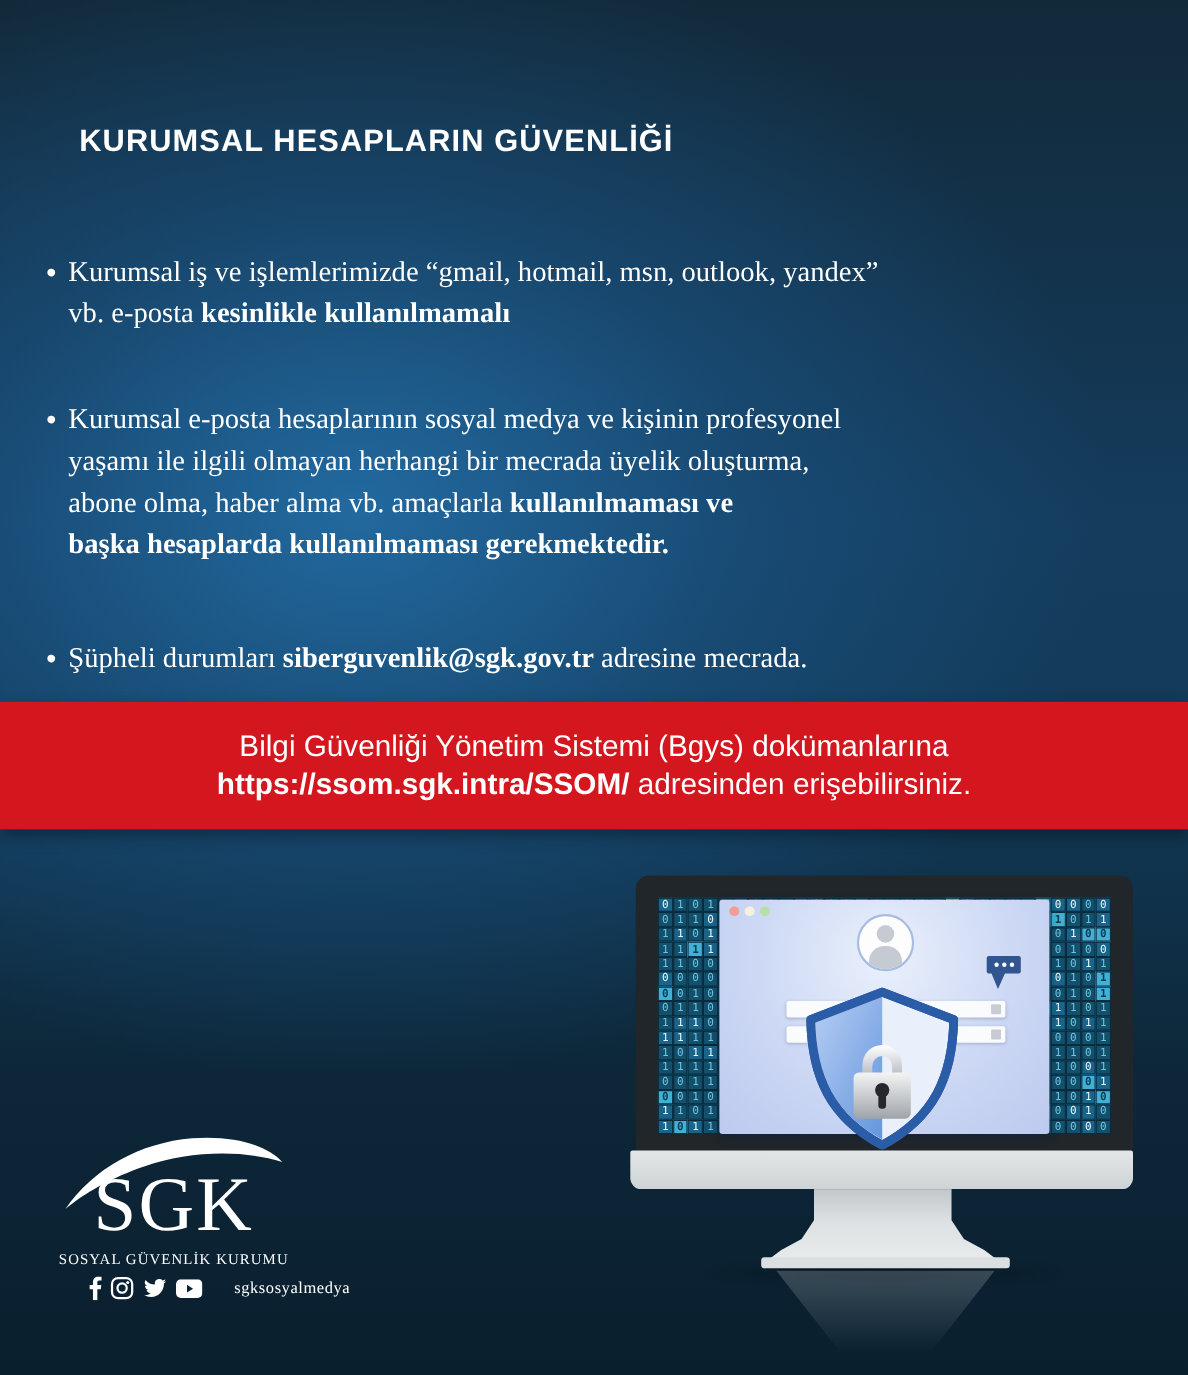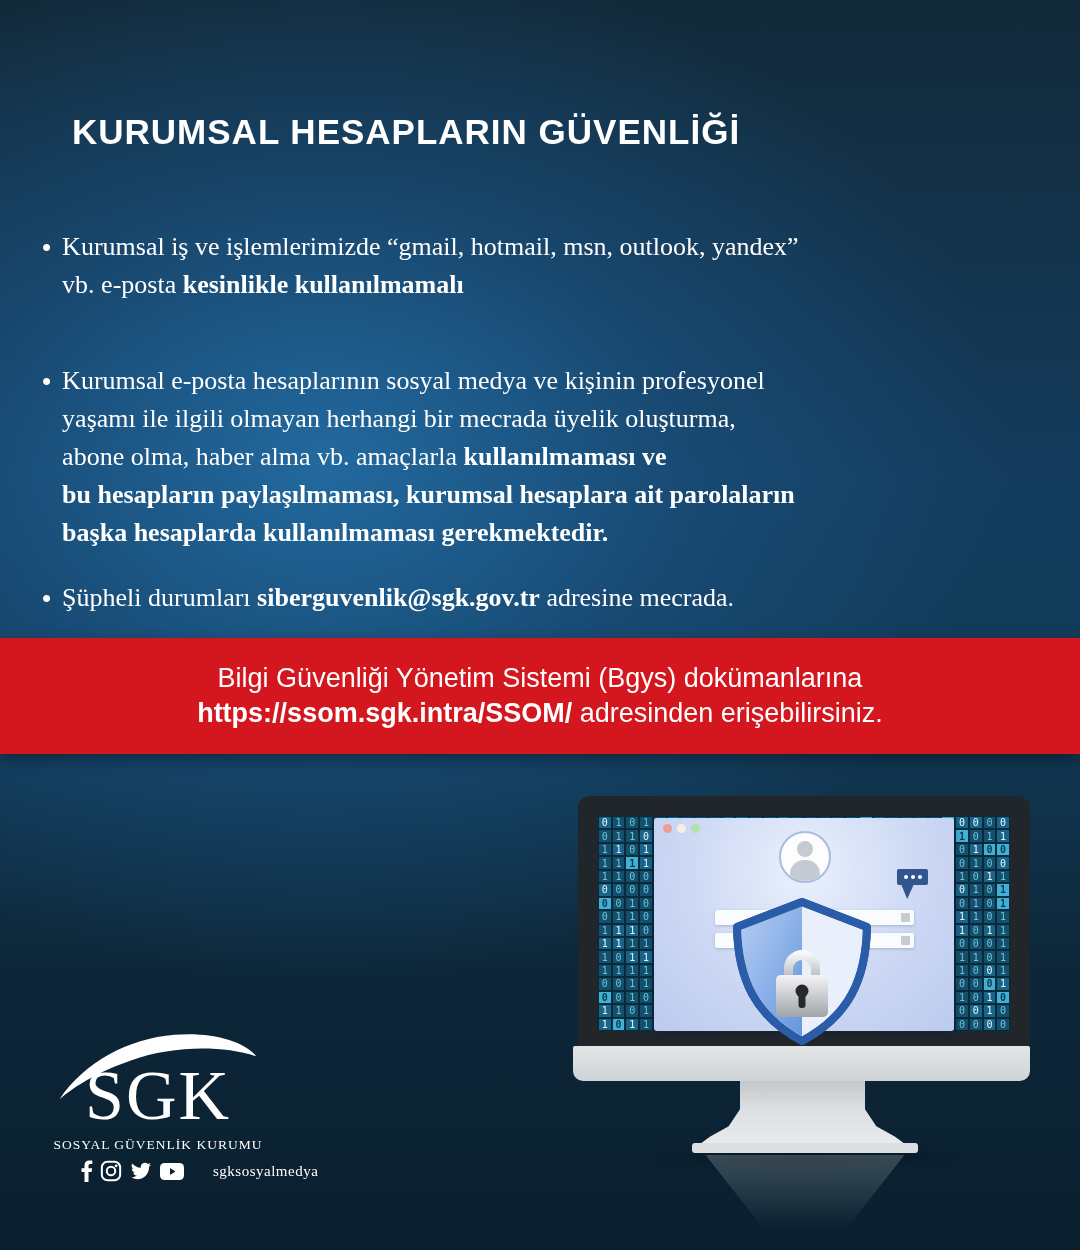--- a/index.html
+++ b/index.html
@@ -6,21 +6,21 @@
   .poster{
     position:relative;width:1080px;height:1250px;overflow:hidden;
     font-family:"Liberation Sans",sans-serif;color:#ffffff;
     background:
       radial-gradient(ellipse 950px 720px at 30% 37%, rgba(38,118,178,.78) 0%, rgba(28,88,138,.5) 38%, rgba(16,48,76,0) 72%),
       linear-gradient(180deg,#122939 0%,#143c5d 38%,#123a58 55%,#0d2739 78%,#0a1f2e 100%);
   }
   
   .title{
     position:absolute;left:72px;top:112px;
-    font-size:35px;font-weight:800;letter-spacing:1px;white-space:nowrap;
+    font-size:28px;font-weight:800;letter-spacing:1px;white-space:nowrap;
   }
   .bullet{position:absolute;left:42px;width:1000px;display:flex;gap:11px;}
   .marker{font-size:26px;line-height:38px;}
   .btext .tline{font-size:26px;line-height:38px;white-space:nowrap;font-family:Liberation Serif, serif;}
   .bold{font-weight:700;}
   .banner{
     position:absolute;left:0;top:638px;width:1080px;height:116px;
     display:flex;flex-direction:column;justify-content:center;
     box-shadow:0 6px 14px rgba(0,0,0,.35);
   }
@@ -128,21 +128,20 @@
         <div class="tline"><span>vb. e-posta </span><span class="bold">kesinlikle kullanılmamalı</span></div>
       </div>
   </div>
 
   <div class="bullet" style="top:362px">
     <span class="marker">•</span>
     <div class="btext">
         <div class="tline"><span>Kurumsal e-posta hesaplarının sosyal medya ve kişinin profesyonel</span></div>
         <div class="tline"><span>yaşamı ile ilgili olmayan herhangi bir mecrada üyelik oluşturma,</span></div>
         <div class="tline"><span>abone olma, haber alma vb. amaçlarla </span><span class="bold">kullanılmaması ve</span></div>
-        <div class="tline"><span class="bold">bu hesapların paylaşılmaması, kurumsal hesaplara ait parolaların</span></div>
         <div class="tline"><span class="bold">başka hesaplarda kullanılmaması gerekmektedir.</span></div>
       </div>
   </div>
 
   <div class="bullet" style="top:579px">
     <span class="marker">•</span>
     <div class="btext">
         <div class="tline"><span>Şüpheli durumları </span><span class="bold">siberguvenlik@sgk.gov.tr</span><span> adresine mecrada.</span></div>
       </div>
   </div>

